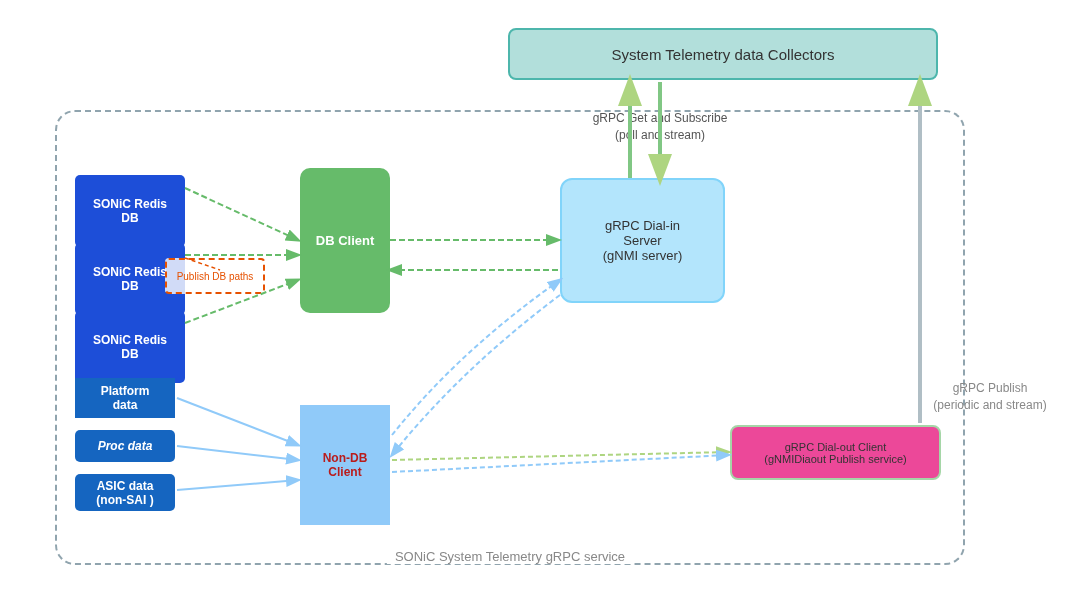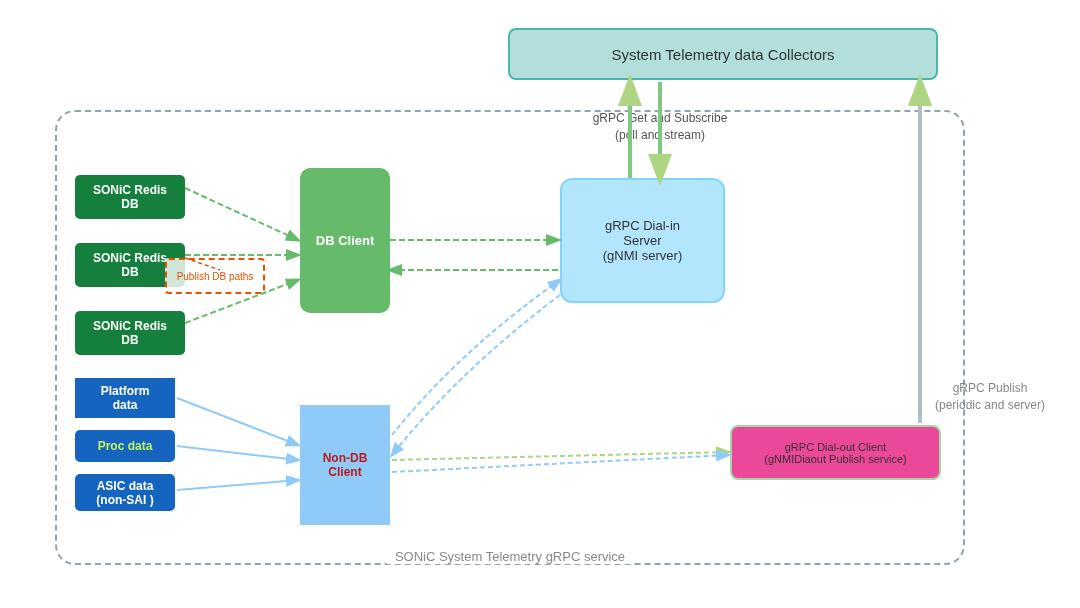--- a/index.html
+++ b/index.html
@@ -59,24 +59,24 @@
       background: #fff;
       padding: 0 8px;
       color: #888;
       font-size: 13px;
       white-space: nowrap;
     }
 
     
     .sonic-db {
       position: absolute;
-      background: #15803d;
+      background: #1d4ed8;
       color: #fff;
       border-radius: 5px;
-      padding: 8px 10px;
+      padding: 22px 10px;
       font-size: 12px;
       font-weight: bold;
       text-align: center;
       width: 110px;
     }
 
     .sonic-db-1 { top: 175px; left: 75px; }
     .sonic-db-2 { top: 243px; left: 75px; }
     .sonic-db-3 { top: 311px; left: 75px; }
 
@@ -153,27 +153,28 @@
       text-align: center;
     }
 
     .proc-data-box {
       position: absolute;
       top: 430px;
       left: 75px;
       width: 100px;
       height: 32px;
       background: #1565c0;
-      color: #bef264;
+      color: #ffffff;
       border-radius: 5px;
       display: flex;
       align-items: center;
       justify-content: center;
       font-size: 12px;
       font-weight: bold;
+      font-style: italic;
     }
 
     .asic-data-box {
       position: absolute;
       top: 474px;
       left: 75px;
       width: 100px;
       height: 37px;
       background: #1565c0;
       color: #fff;
@@ -312,21 +313,21 @@
     <span style="font-size:11px;">gRPC Dial-out Client<br>(gNMIDiaout Publish service)</span>
   </div>
 
   <div class="grpc-label">
     <span>gRPC Get  and
 Subscribe (poll and stream)</span>
   </div>
 
   <div class="grpc-publish-label">
     <span>gRPC Publish
-(periodic and server)</span>
+(periodic and stream)</span>
   </div>
 
   <svg class="arrows-svg">
     <defs>
 
       <marker id="arrowGreen" markerWidth="8" markerHeight="8" refX="6" refY="3" orient="auto">
         <path d="M0,0 L0,6 L8,3 z" fill="#66bb6a"></path>
       </marker>
       <marker id="arrowGreenStart" markerWidth="8" markerHeight="8" refX="2" refY="3" orient="auto-start-reverse">
         <path d="M0,0 L0,6 L8,3 z" fill="#66bb6a"></path>

